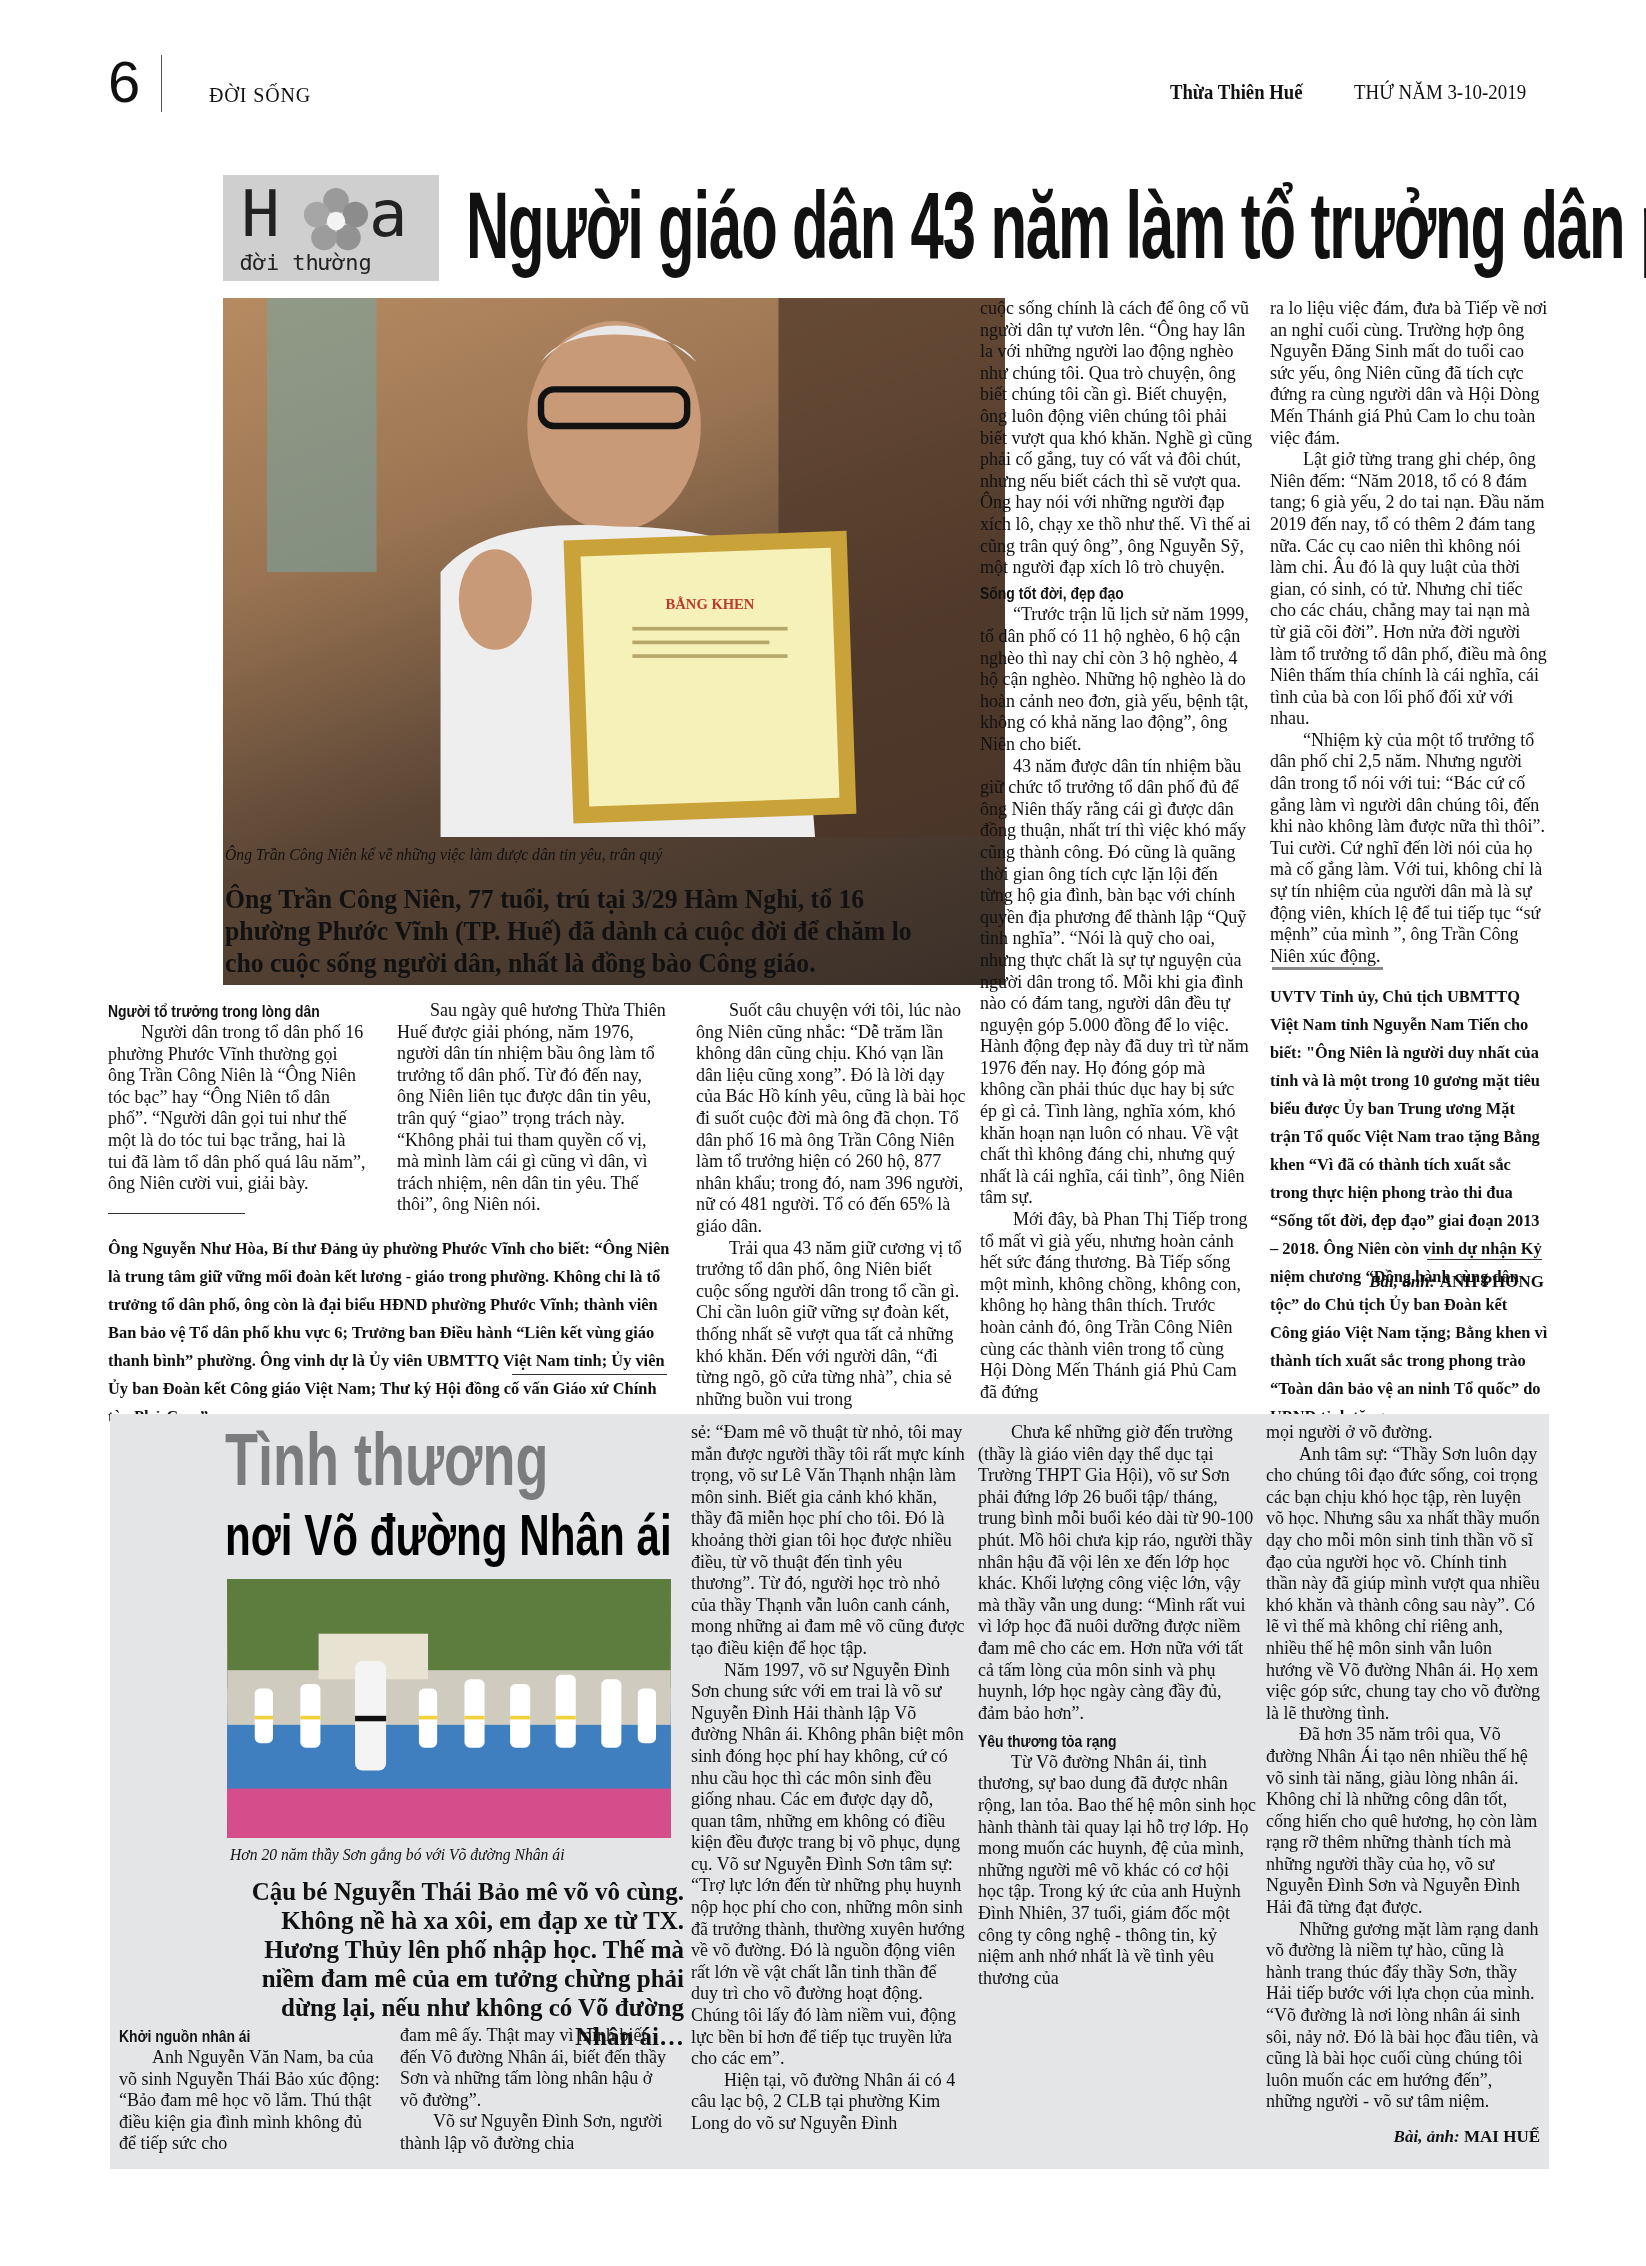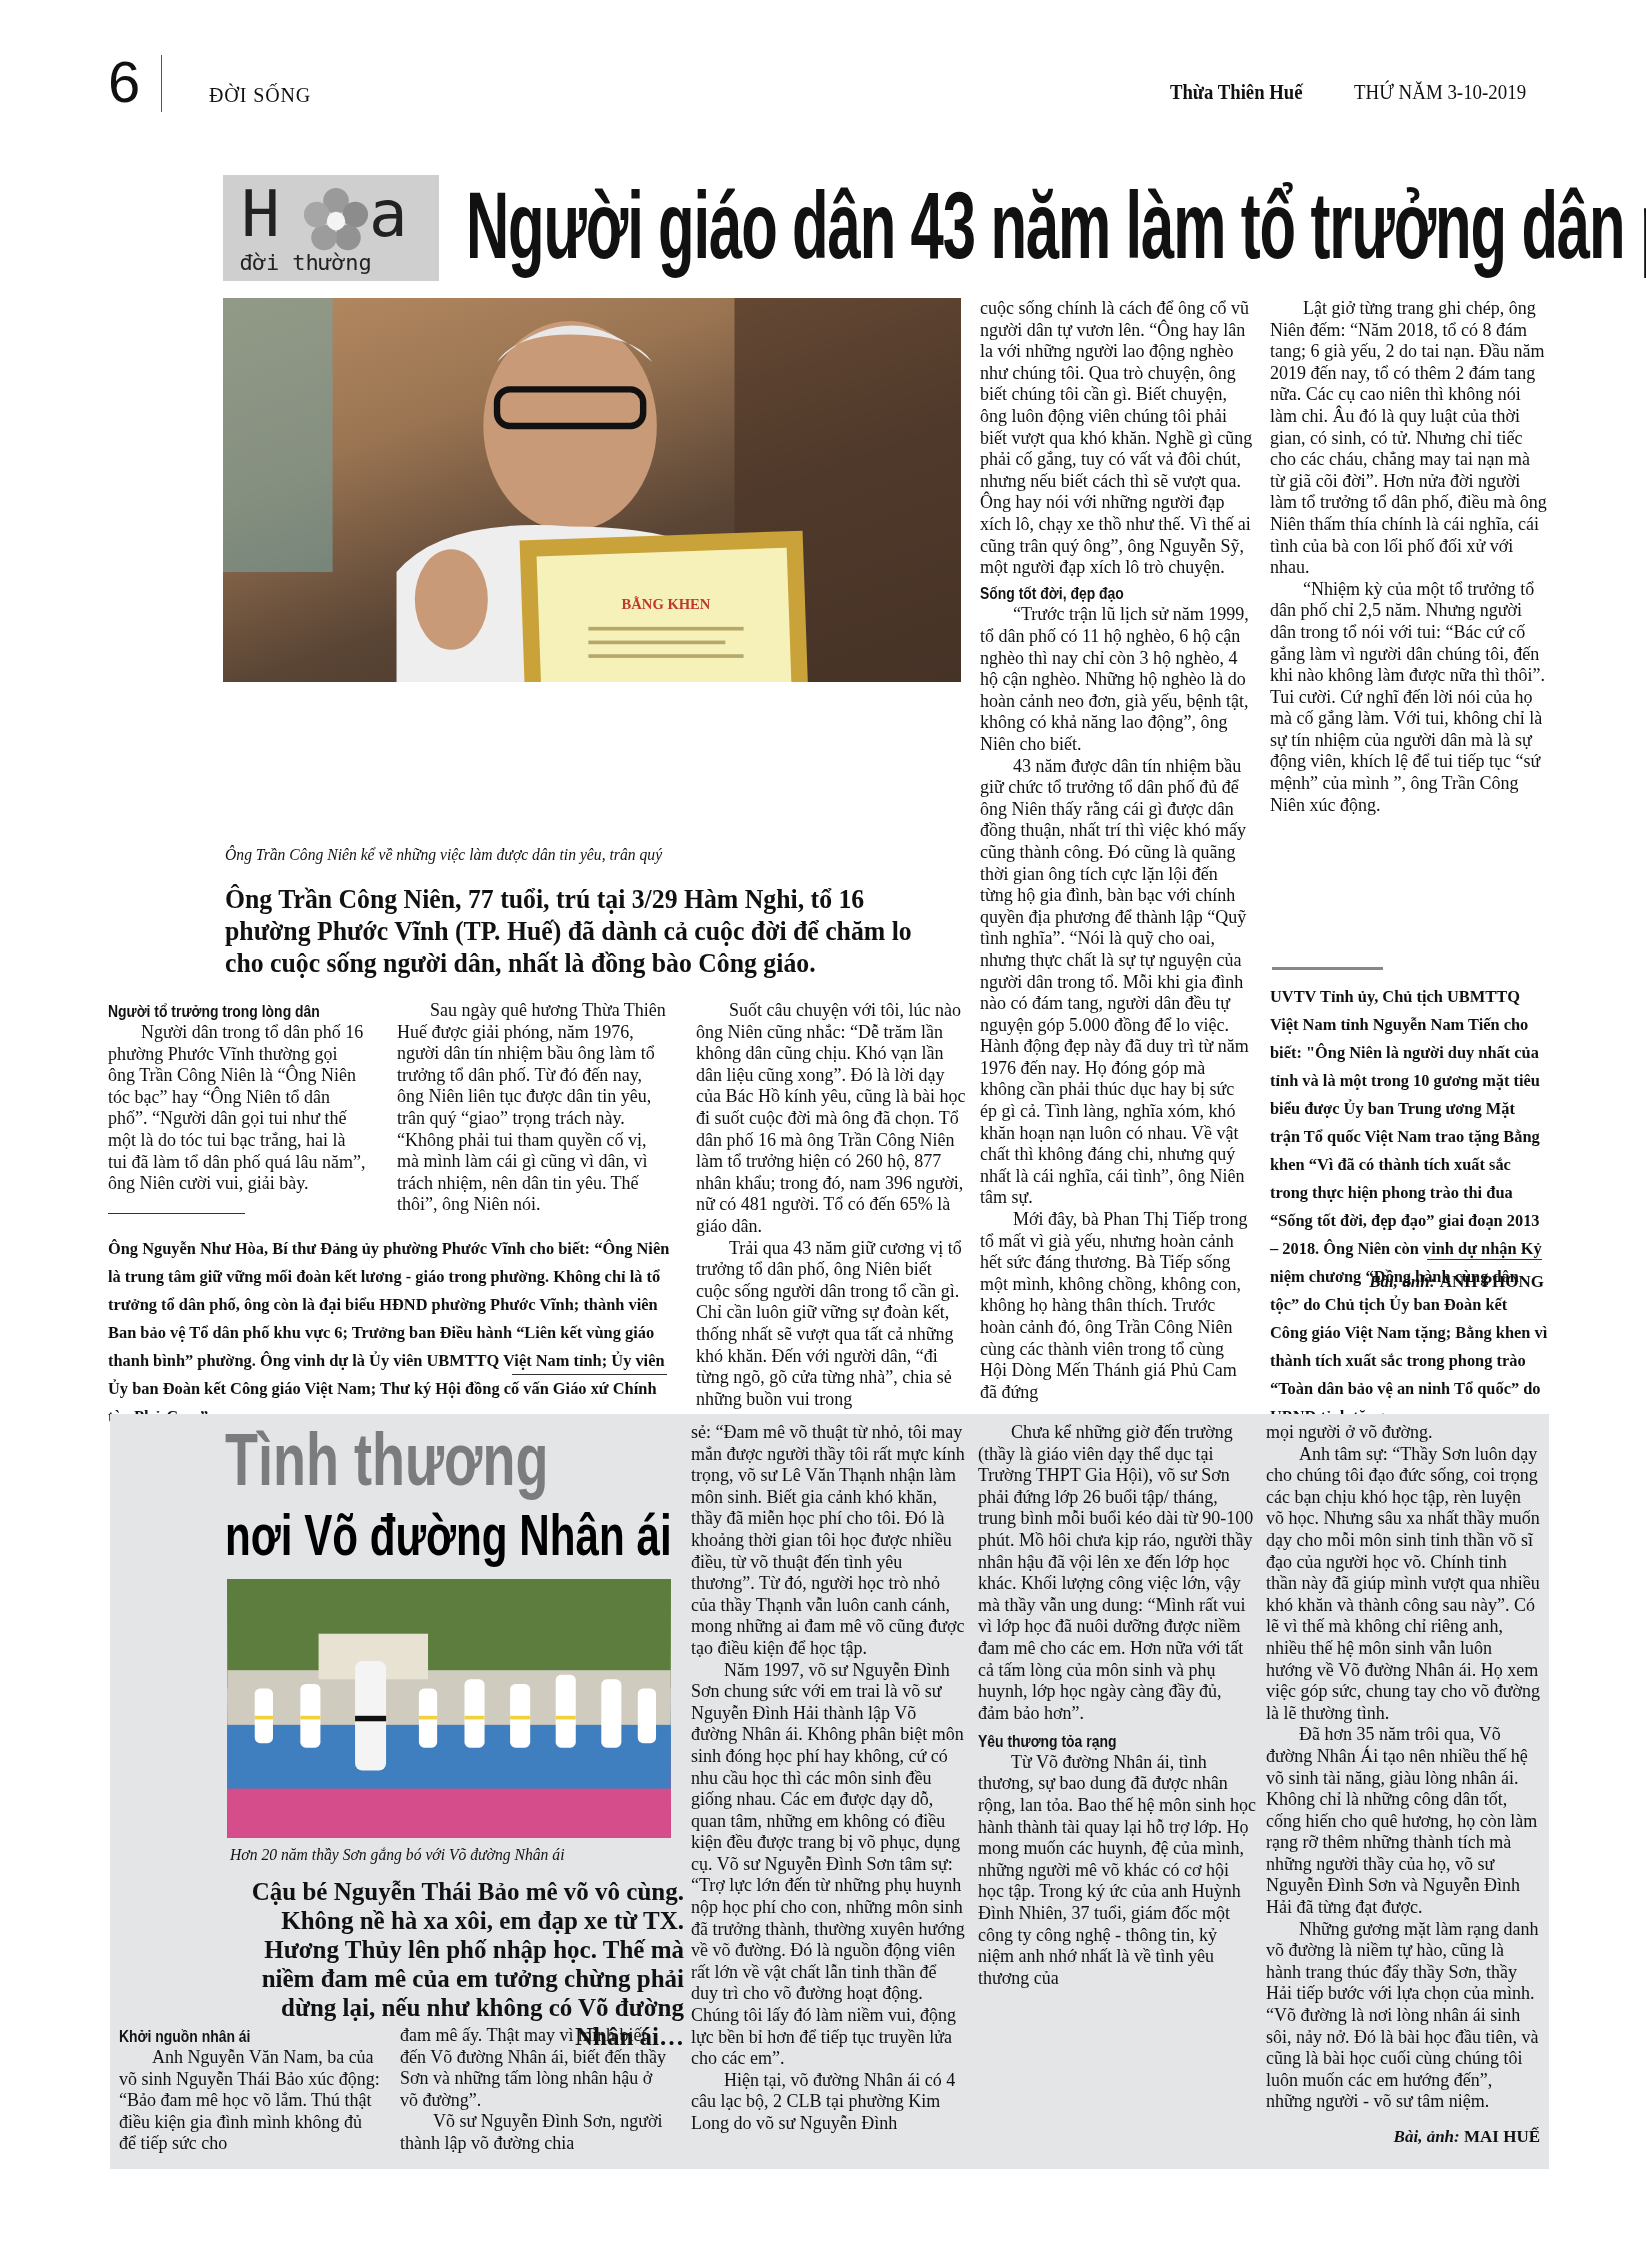--- a/index.html
+++ b/index.html
@@ -14,21 +14,21 @@
   
   #kicker{left:223px;top:175px;width:216px;height:106px;background:#cfcfcf;}
   #kicker .h{position:absolute;left:18.3px;top:0;font-family:"DejaVu Sans Mono",monospace;font-size:64px;line-height:79px;color:#222;}
   #kicker .a{position:absolute;left:146px;top:0;font-family:"DejaVu Sans Mono",monospace;font-size:64px;line-height:79px;color:#222;}
   #kicker .flower{position:absolute;left:80px;top:12.8px;width:66px;height:66px;}
   #kicker .sub{position:absolute;left:16.4px;top:75px;font-family:"DejaVu Sans Mono",monospace;font-size:22px;color:#222;}
   
   #headline1{left:466px;top:161px;font-family:"Liberation Sans",sans-serif;font-weight:bold;font-size:95px;line-height:128px;white-space:nowrap;transform:scaleX(0.63);transform-origin:left top;letter-spacing:-1.8px;}
   
   .photo{overflow:hidden;}
-  #photo1{left:223px;top:298px;width:738px;height:384px;background:linear-gradient(160deg,#b68b62 0%,#9a7452 30%,#5a4535 60%,#3a2f28 100%);}
+  #photo1{left:223px;top:298px;width:738px;height:687px;background:linear-gradient(160deg,#b68b62 0%,#9a7452 30%,#5a4535 60%,#3a2f28 100%);padding-left:44px;}
   #photo2{left:227px;top:1579px;width:444px;height:259px;background:linear-gradient(180deg,#5d7f3f 0%,#8ba56a 25%,#c9c5b8 45%,#4d86c2 60%,#d4518a 85%,#c0467a 100%);}
   .caption{font-style:italic;font-size:17.4px;}
   #caption1{left:225px;top:844px;transform:scaleX(0.9);transform-origin:left;}
   #caption2{left:230px;top:1844px;transform:scaleX(0.9);transform-origin:left;}
   #lede1{left:225px;top:883px;width:731px;font-weight:bold;font-size:27.4px;line-height:32px;transform:scaleX(0.94);transform-origin:left;}
   .col{font-size:18px;line-height:21.6px;text-align:left;}
   .col p{margin:0;text-indent:33px;}
   .col p.noind{text-indent:0;}
   .subhead{font-family:"Liberation Sans",sans-serif;font-weight:bold;font-size:16.4px;line-height:22px;transform:scaleX(0.85);transform-origin:left;display:block;white-space:nowrap;}
   .boxq{font-weight:bold;font-size:16.4px;line-height:28px;}
@@ -105,20 +105,21 @@
 
 <div class="abs col" style="left:980px;top:298px;width:274px;">
   <p class="noind">cuộc sống chính là cách để ông cổ vũ người dân tự vươn lên. “Ông hay lân la với những người lao động nghèo như chúng tôi. Qua trò chuyện, ông biết chúng tôi cần gì. Biết chuyện, ông luôn động viên chúng tôi phải biết vượt qua khó khăn. Nghề gì cũng phải cố gắng, tuy có vất vả đôi chút, nhưng nếu biết cách thì sẽ vượt qua. Ông hay nói với những người đạp xích lô, chạy xe thồ như thế. Vì thế ai cũng trân quý ông”, ông Nguyễn Sỹ, một người đạp xích lô trò chuyện.</p>
   <span class="subhead" style="margin-top:3.7px;">Sống tốt đời, đẹp đạo</span>
   <p>“Trước trận lũ lịch sử năm 1999, tổ dân phố có 11 hộ nghèo, 6 hộ cận nghèo thì nay chỉ còn 3 hộ nghèo, 4 hộ cận nghèo. Những hộ nghèo là do hoàn cảnh neo đơn, già yếu, bệnh tật, không có khả năng lao động”, ông Niên cho biết.</p>
   <p>43 năm được dân tín nhiệm bầu giữ chức tổ trưởng tổ dân phố đủ để ông Niên thấy rằng cái gì được dân đồng thuận, nhất trí thì việc khó mấy cũng thành công. Đó cũng là quãng thời gian ông tích cực lặn lội đến từng hộ gia đình, bàn bạc với chính quyền địa phương để thành lập “Quỹ tình nghĩa”. “Nói là quỹ cho oai, nhưng thực chất là sự tự nguyện của người dân trong tổ. Mỗi khi gia đình nào có đám tang, người dân đều tự nguyện góp 5.000 đồng để lo việc. Hành động đẹp này đã duy trì từ năm 1976 đến nay. Họ đóng góp mà không cần phải thúc dục hay bị sức ép gì cả. Tình làng, nghĩa xóm, khó khăn hoạn nạn luôn có nhau. Về vật chất thì không đáng chi, nhưng quý nhất là cái nghĩa, cái tình”, ông Niên tâm sự.</p>
   <p>Mới đây, bà Phan Thị Tiếp trong tổ mất vì già yếu, nhưng hoàn cảnh hết sức đáng thương. Bà Tiếp sống một mình, không chồng, không con, không họ hàng thân thích. Trước hoàn cảnh đó, ông Trần Công Niên cùng các thành viên trong tổ cùng Hội Dòng Mến Thánh giá Phủ Cam đã đứng</p>
 </div>
 
 <div class="abs col" style="left:1270px;top:298px;width:278px;">
+  <p class="noind">ra lo liệu việc đám, đưa bà Tiếp về nơi an nghỉ cuối cùng. Trường hợp ông Nguyễn Đăng Sinh mất do tuổi cao sức yếu, ông Niên cũng đã tích cực đứng ra cùng người dân và Hội Dòng Mến Thánh giá Phủ Cam lo chu toàn việc đám.</p>
   <p>Lật giở từng trang ghi chép, ông Niên đếm: “Năm 2018, tổ có 8 đám tang; 6 già yếu, 2 do tai nạn. Đầu năm 2019 đến nay, tổ có thêm 2 đám tang nữa. Các cụ cao niên thì không nói làm chi. Âu đó là quy luật của thời gian, có sinh, có tử. Nhưng chỉ tiếc cho các cháu, chẳng may tai nạn mà từ giã cõi đời”. Hơn nửa đời người làm tổ trưởng tổ dân phố, điều mà ông Niên thấm thía chính là cái nghĩa, cái tình của bà con lối phố đối xử với nhau.</p>
   <p>“Nhiệm kỳ của một tổ trưởng tổ dân phố chỉ 2,5 năm. Nhưng người dân trong tổ nói với tui: “Bác cứ cố gắng làm vì người dân chúng tôi, đến khi nào không làm được nữa thì thôi”. Tui cười. Cứ nghĩ đến lời nói của họ mà cố gắng làm. Với tui, không chỉ là sự tín nhiệm của người dân mà là sự động viên, khích lệ để tui tiếp tục “sứ mệnh” của mình ”, ông Trần Công Niên xúc động.</p>
 </div>
 <div class="abs" style="left:1272px;top:967px;width:111px;height:2.7px;background:#888;"></div>
 <div class="abs boxq" style="left:1270px;top:983px;width:278px;">UVTV Tỉnh ủy, Chủ tịch UBMTTQ Việt Nam tỉnh Nguyễn Nam Tiến cho biết: "Ông Niên là người duy nhất của tỉnh và là một trong 10 gương mặt tiêu biểu được Ủy ban Trung ương Mặt trận Tổ quốc Việt Nam trao tặng Bằng khen “Vì đã có thành tích xuất sắc trong thực hiện phong trào thi đua “Sống tốt đời, đẹp đạo” giai đoạn 2013 – 2018. Ông Niên còn vinh dự nhận Kỷ niệm chương “Đồng hành cùng dân tộc” do Chủ tịch Ủy ban Đoàn kết Công giáo Việt Nam tặng; Bằng khen vì thành tích xuất sắc trong phong trào “Toàn dân bảo vệ an ninh Tổ quốc” do UBND tỉnh tặng.</div>
 <div class="abs rule" style="left:1427px;top:1259px;width:115px;"></div>
 <div class="abs byline" style="left:1270px;top:1272px;width:274px;">
   <i>Bài, ảnh:</i>
   <b>ANH PHONG</b>
 </div>

